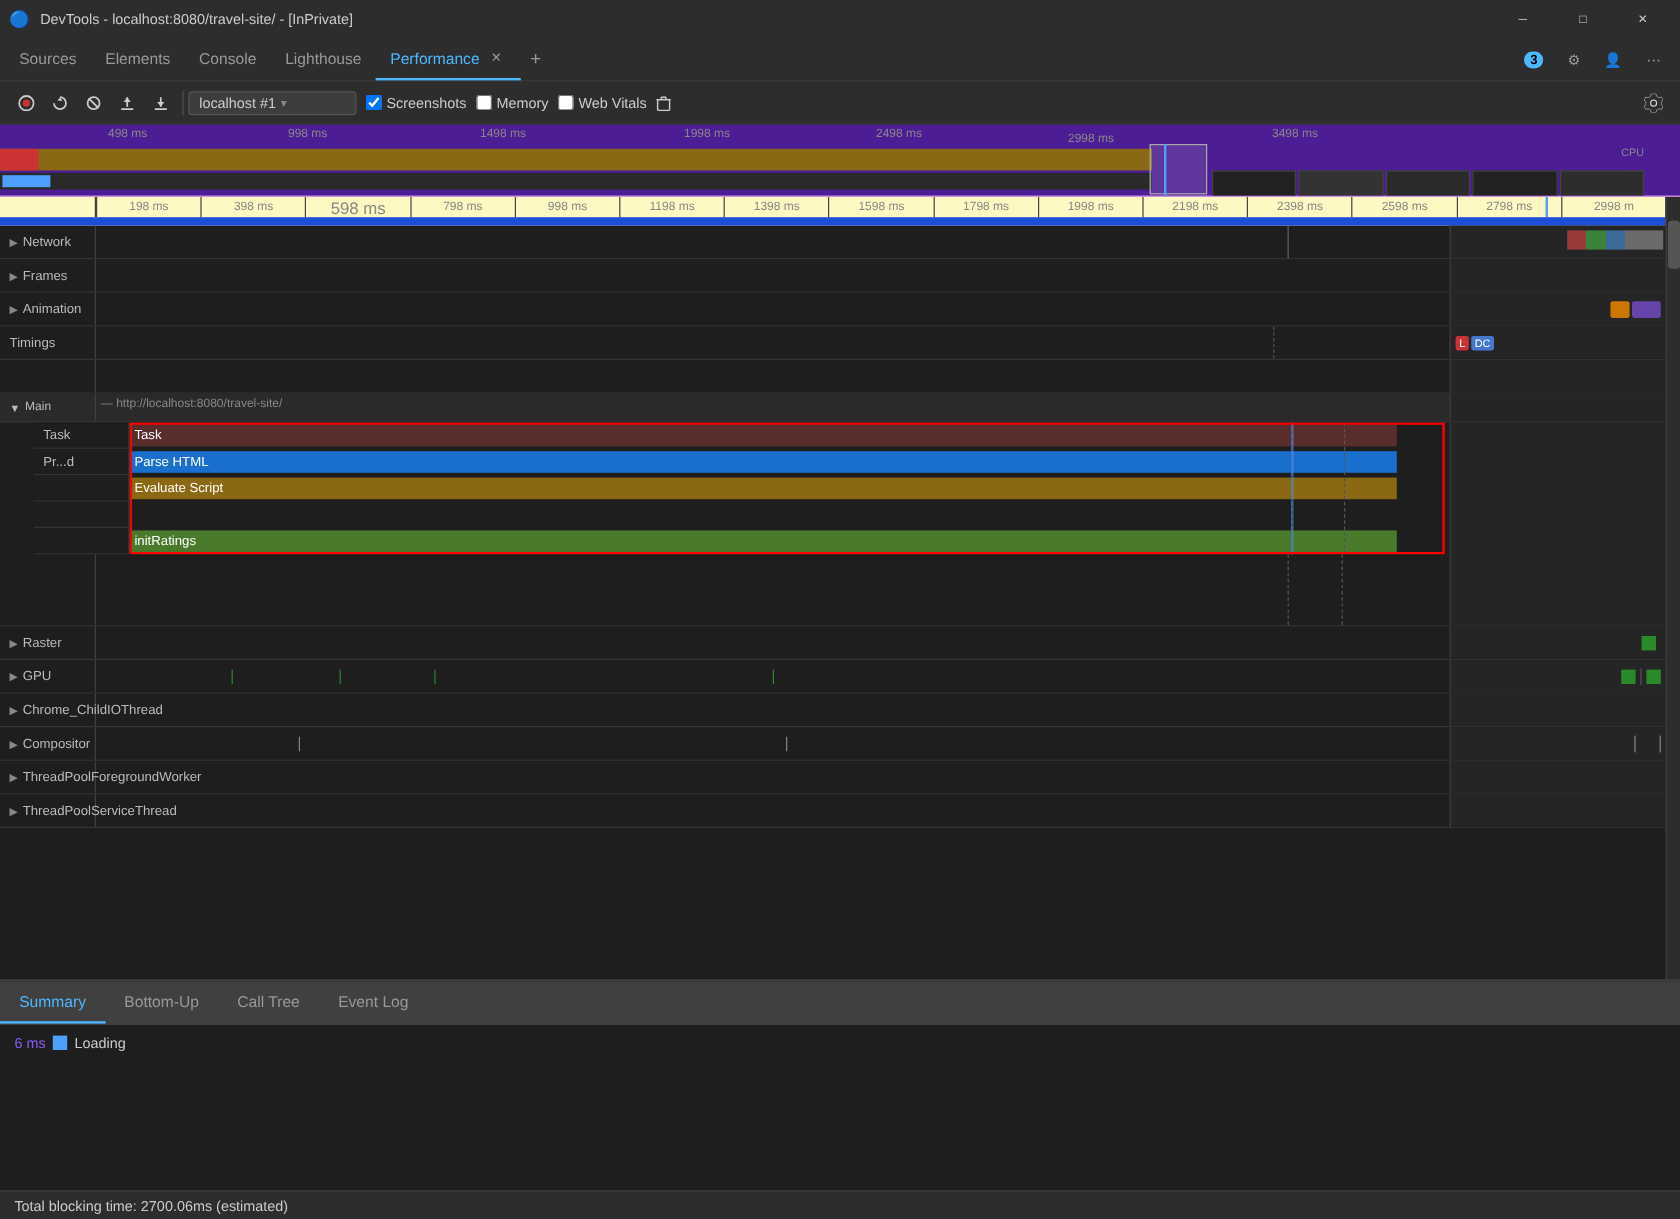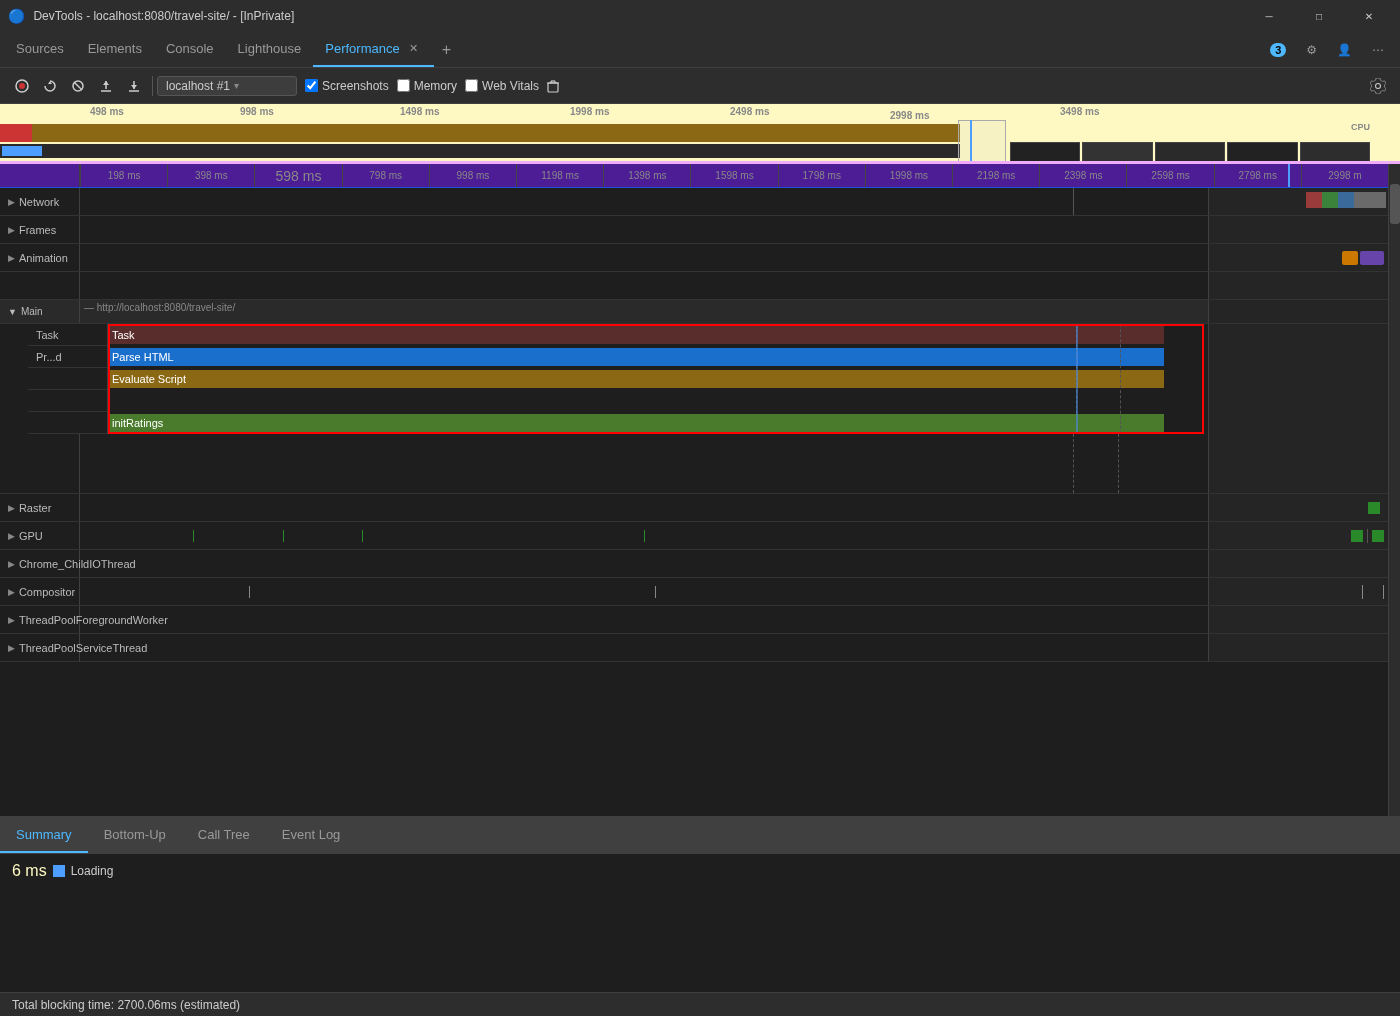--- a/index.html
+++ b/index.html
@@ -150,25 +150,24 @@
     .devtools-main {
       display: flex;
       flex-direction: column;
       background: #1e1e1e;
       height: calc(1016px - 32px - 36px - 36px);
     }
 
     
     .timeline-overview {
       height: 60px;
-      background: #fef9c3;
-      border-bottom: 3px solid #f0abfc;
+      background: #4c1d95;
+      border-bottom: 1px solid #f0abfc;
       position: relative;
       overflow: hidden;
-      font-weight: bold;
     }
     .timeline-ruler {
       display: flex;
       align-items: flex-start;
       padding-top: 2px;
       color: #888;
       font-size: 10px;
       height: 20px;
       position: relative;
     }
@@ -423,21 +422,21 @@
       <div style="flex:1;background:#2d2d2d;border:1px solid #444;"></div>
     </div>
 
     <div style="position:absolute;top:16px;left:970px;width:2px;height:44px;background:#4d9eff;z-index:6;"></div>
   </div>
 
   <div style="display:flex;flex:1;overflow:hidden;">
 
     <div style="flex:1;display:flex;flex-direction:column;overflow:hidden;">
 
-      <div style="height:24px;background:#4c1d95;border-bottom:1px solid #1d4ed8;display:flex;align-items:center;overflow:hidden;position:relative;">
+      <div style="height:24px;background:#fef9c3;border-bottom:7px solid #1d4ed8;display:flex;align-items:center;overflow:hidden;position:relative;">
         <div style="width:80px;min-width:80px;border-right:1px solid #404040;height:100%;"></div>
         <div style="flex:1;display:flex;overflow:hidden;">
           <div style="flex:1;text-align:center;color:#888;font-size:10px;border-left:1px solid #444;height:24px;display:flex;align-items:center;justify-content:center;">198 ms</div>
           <div style="flex:1;text-align:center;color:#888;font-size:10px;border-left:1px solid #444;height:24px;display:flex;align-items:center;justify-content:center;">398 ms</div>
           <div style="flex:1;text-align:left;color:#888;font-size:14px;border-left:1px solid #444;height:24px;display:flex;align-items:center;justify-content:center;">598 ms</div>
           <div style="flex:1;text-align:center;color:#888;font-size:10px;border-left:1px solid #444;height:24px;display:flex;align-items:center;justify-content:center;">798 ms</div>
           <div style="flex:1;text-align:center;color:#888;font-size:10px;border-left:1px solid #444;height:24px;display:flex;align-items:center;justify-content:center;">998 ms</div>
           <div style="flex:1;text-align:center;color:#888;font-size:10px;border-left:1px solid #444;height:24px;display:flex;align-items:center;justify-content:center;">1198 ms</div>
           <div style="flex:1;text-align:center;color:#888;font-size:10px;border-left:1px solid #444;height:24px;display:flex;align-items:center;justify-content:center;">1398 ms</div>
           <div style="flex:1;text-align:center;color:#888;font-size:10px;border-left:1px solid #444;height:24px;display:flex;align-items:center;justify-content:center;">1598 ms</div>
@@ -485,20 +484,33 @@
         <div class="track-content"></div>
         <div style="width:180px;border-left:1px solid #404040;height:100%;background:#252526;display:flex;align-items:center;justify-content:flex-end;padding-right:4px;">
 
           <div style="display:flex;gap:2px;">
             <div style="background:#cc7700;width:16px;height:14px;border-radius:2px;"></div>
             <div style="background:#6644aa;width:24px;height:14px;border-radius:2px;"></div>
           </div>
         </div>
       </div>
 
+      <div class="track-row">
+        <div class="track-label">
+          <span>Timings</span>
+        </div>
+        <div class="track-content">
+
+          <div style="position:absolute;left:87%;top:0;width:1px;height:100%;border-left:1px dashed #555;"></div>
+        </div>
+        <div style="width:180px;border-left:1px solid #404040;height:100%;background:#252526;display:flex;align-items:center;padding:0 4px;gap:2px;">
+          <div style="background:#cc3333;color:#fff;font-size:9px;padding:1px 3px;border-radius:2px;">L</div>
+          <div style="background:#4477cc;color:#fff;font-size:9px;padding:1px 3px;border-radius:2px;">DC</div>
+        </div>
+      </div>
 
       <div style="height:28px;border-bottom:1px solid #333;display:flex;">
         <div style="width:80px;border-right:1px solid #404040;"></div>
         <div style="flex:1;"></div>
         <div style="width:180px;border-left:1px solid #404040;background:#252526;"></div>
       </div>
 
       <div class="track-row" style="height:24px;background:#2a2a2a;">
         <div class="track-label">
           <span style="color:#bbb;font-size:9px;">▼</span>
@@ -651,21 +663,21 @@
       </div>
       <div class="bottom-tab">
         <span>Call Tree</span>
       </div>
       <div class="bottom-tab">
         <span>Event Log</span>
       </div>
     </div>
     <div class="bottom-content">
       <div style="display:flex;align-items:center;gap:6px;">
-        <span style="color:#fef9c3;font-size:16px;">6 ms</span>
+        <span style="color:#8b5cf6;font-size:12px;">6 ms</span>
         <div style="width:12px;height:12px;background:#4d9eff;"></div>
         <span style="color:#ccc;font-size:12px;">Loading</span>
       </div>
     </div>
   </div>
 
 </div>
 
 <div class="bottom-status">
   <span>Total blocking time: 2700.06ms (estimated)</span>

